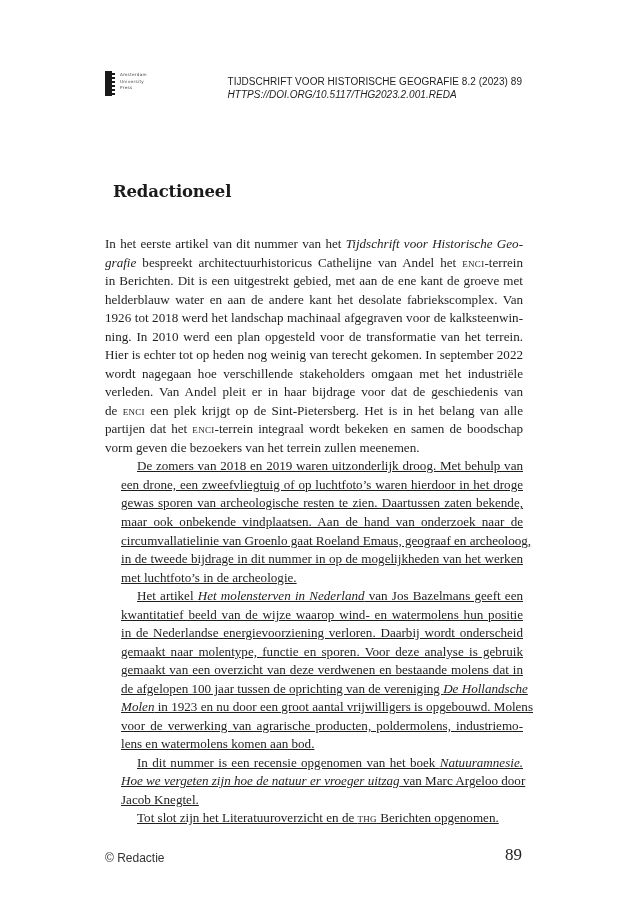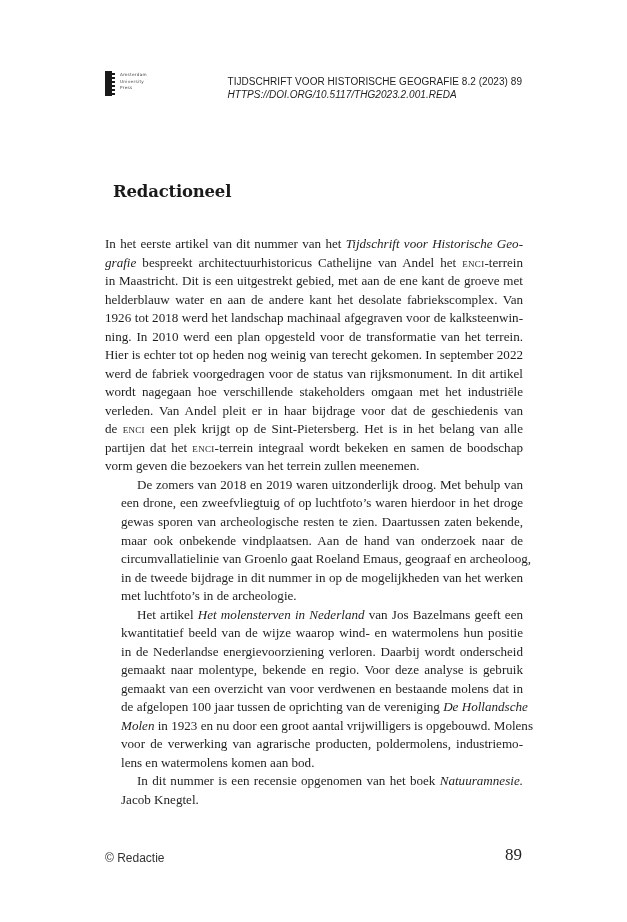--- a/index.html
+++ b/index.html
@@ -83,20 +83,21 @@
       line-height: 18.53px;
       color: #1e1e1e;
       text-align: justify;
       hyphens: manual;
     }
     .body-text p {
       margin: 0;
     }
     .body-text p + p {
       text-indent: 16px;
+      text-decoration: underline;
     }
     .line {
       display: block;
       text-align: justify;
       text-align-last: justify;
       white-space: nowrap;
     }
     .line.last {
       text-align-last: left;
     }
@@ -141,52 +142,55 @@
   <div>TIJDSCHRIFT VOOR HISTORISCHE GEOGRAFIE 8.2 (2023) 89</div>
   <div class="doi">HTTPS://DOI.ORG/10.5117/THG2023.2.001.REDA</div>
 </div>
 
 <h1 class="title">Redactioneel</h1>
 
 <div class="body-text" id="body-text">
     <p>
       <span class="line"><span>In het eerste artikel van dit nummer van het </span><em>Tijdschrift voor Historische Geo-</em></span>
       <span class="line"><em>grafie</em><span> bespreekt architectuurhistoricus Cathelijne van Andel het </span><span class="sc">ENCI</span><span>-terrein</span></span>
-      <span class="line"><span>in Maastricht. Dit is een uitgestrekt gebied, met aan de ene kant de groeve met</span></span>
+      <span class="line"><span>in Berichten. Dit is een uitgestrekt gebied, met aan de ene kant de groeve met</span></span>
       <span class="line"><span>helderblauw water en aan de andere kant het desolate fabriekscomplex. Van</span></span>
       <span class="line"><span>1926 tot 2018 werd het landschap machinaal afgegraven voor de kalksteenwin-</span></span>
       <span class="line"><span>ning. In 2010 werd een plan opgesteld voor de transformatie van het terrein.</span></span>
       <span class="line"><span>Hier is echter tot op heden nog weinig van terecht gekomen. In september 2022</span></span>
-      <span class="line"><span>werd de fabriek voorgedragen voor de status van rijksmonument. In dit artikel</span></span>
       <span class="line"><span>wordt nagegaan hoe verschillende stakeholders omgaan met het industriële</span></span>
       <span class="line"><span>verleden. Van Andel pleit er in haar bijdrage voor dat de geschiedenis van</span></span>
       <span class="line"><span>de </span><span class="sc">ENCI</span><span> een plek krijgt op de Sint-Pietersberg. Het is in het belang van alle</span></span>
       <span class="line"><span>partijen dat het </span><span class="sc">ENCI</span><span>-terrein integraal wordt bekeken en samen de boodschap</span></span>
       <span class="line last"><span>vorm geven die bezoekers van het terrein zullen meenemen.</span></span>
     </p>
     <p>
       <span class="line indent"><span>De zomers van 2018 en 2019 waren uitzonderlijk droog. Met behulp van</span></span>
       <span class="line"><span>een drone, een zweefvliegtuig of op luchtfoto’s waren hierdoor in het droge</span></span>
       <span class="line"><span>gewas sporen van archeologische resten te zien. Daartussen zaten bekende,</span></span>
       <span class="line"><span>maar ook onbekende vindplaatsen. Aan de hand van onderzoek naar de</span></span>
       <span class="line"><span>circumvallatielinie van Groenlo gaat Roeland Emaus, geograaf en archeoloog,</span></span>
       <span class="line"><span>in de tweede bijdrage in dit nummer in op de mogelijkheden van het werken</span></span>
       <span class="line last"><span>met luchtfoto’s in de archeologie.</span></span>
     </p>
     <p>
       <span class="line indent"><span>Het artikel </span><em>Het molensterven in Nederland</em><span> van Jos Bazelmans geeft een</span></span>
       <span class="line"><span>kwantitatief beeld van de wijze waarop wind- en watermolens hun positie</span></span>
       <span class="line"><span>in de Nederlandse energievoorziening verloren. Daarbij wordt onderscheid</span></span>
-      <span class="line"><span>gemaakt naar molentype, bekende en regio. Voor deze analyse is gebruik</span></span>
-      <span class="line"><span>gemaakt van een overzicht van voor verdwenen en bestaande molens dat in</span></span>
+      <span class="line"><span>gemaakt naar molentype, functie en sporen. Voor deze analyse is gebruik</span></span>
+      <span class="line"><span>gemaakt van een overzicht van deze verdwenen en bestaande molens dat in</span></span>
       <span class="line"><span>de afgelopen 100 jaar tussen de oprichting van de vereniging </span><em>De Hollandsche</em></span>
       <span class="line"><em>Molen</em><span> in 1923 en nu door een groot aantal vrijwilligers is opgebouwd. Molens</span></span>
       <span class="line"><span>voor de verwerking van agrarische producten, poldermolens, industriemo-</span></span>
       <span class="line last"><span>lens en watermolens komen aan bod.</span></span>
     </p>
     <p>
       <span class="line indent"><span>In dit nummer is een recensie opgenomen van het boek </span><em>Natuuramnesie.</em></span>
+      <span class="line"><em>Hoe we vergeten zijn hoe de natuur er vroeger uitzag</em><span> van Marc Argeloo door</span></span>
       <span class="line last"><span>Jacob Knegtel.</span></span>
+    </p>
+    <p>
+      <span class="line last indent"><span>Tot slot zijn het Literatuuroverzicht en de </span><span class="sc">THG</span><span> Berichten opgenomen.</span></span>
     </p>
   </div>
 
 <div class="footer-left">© Redactie</div>
 <div class="footer-right">89</div>
 
 </body></html>

